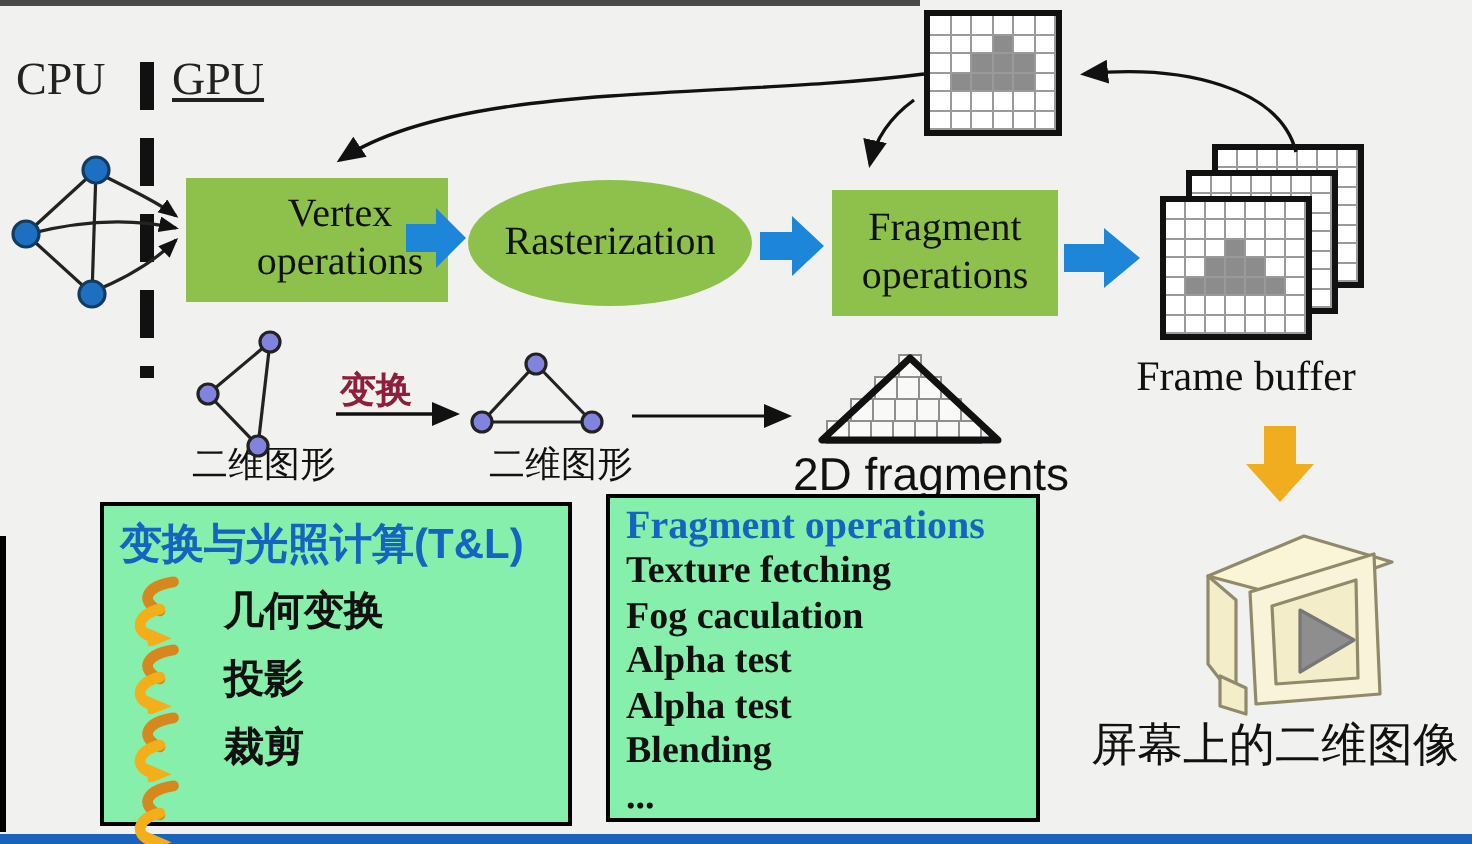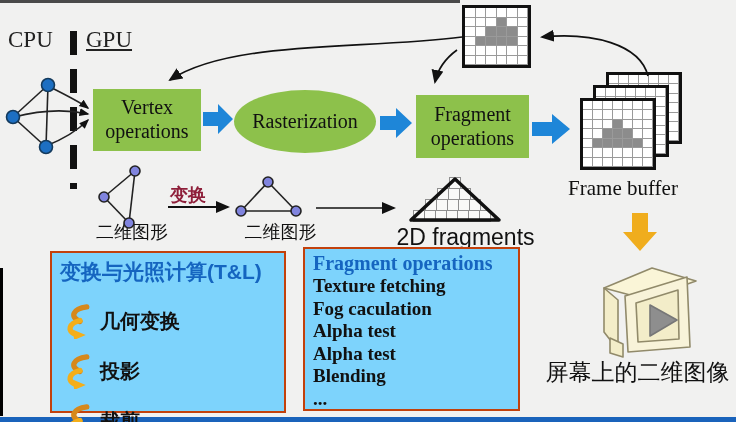--- a/index.html
+++ b/index.html
@@ -25,23 +25,23 @@
   
   .prow{display:flex; margin:0 auto -1px auto;}
   .pcell{width:12px; height:12px; box-sizing:border-box; border:1px solid #8f8f8f; margin-right:-1px; background:rgba(255,255,255,.55);}
 
   
   .divider{width:7px; background:repeating-linear-gradient(#111 0 24px, transparent 24px 38px);}
 
   .biglabel{font-family:"Liberation Serif", serif; font-size:23px; color:#222;}
 
   
-  .callout{background:#7dd3fc; border:2px solid #c2410c; box-sizing:border-box;}
+  .callout{background:#86efac; border:2px solid #000000; box-sizing:border-box;}
   .tl-title{color:#1565c0; font-weight:bold; font-size:21px; padding:5px 6px 2px 8px;}
-  .tl-item{display:flex; align-items:center; gap:10px; margin:17px 0 0 14px; height:33px;}
+  .tl-item{display:flex; align-items:center; gap:22px; margin:1px 0 0 14px; height:33px;}
   .tl-item span{font-weight:bold; font-size:20px; color:#111;}
   .frag-title{color:#1565c0; font-weight:bold; font-size:20px; font-family:"Liberation Serif", serif; padding:3px 0 0 8px;}
   .frag-item{font-weight:bold; font-size:19px; font-family:"Liberation Serif", serif; line-height:22.5px; padding-left:8px;}
 
   .cn{font-size:18px; color:#111;}
   .watermark{font-size:12px; color:#b5b5b5;}
   .bottombar{left:0; bottom:0; width:736px; height:5px; background:#1a63bb;}
   .edge-top{left:0; top:0; width:460px; height:3px; background:#4a4a4a;}
   .edge-left{left:0; top:268px; width:3px; height:148px; background:#000;}
   svg.overlay{position:absolute; left:0; top:0; pointer-events:none;}
@@ -52,21 +52,21 @@
 <div id="canvas">
 
   <div class="abs edge-top"></div>
   <div class="abs edge-left"></div>
   <div class="abs bottombar"></div>
 
   <div class="abs biglabel" style="left:8px; top:27px;">CPU</div>
   <div class="abs biglabel" style="left:86px; top:27px;text-decoration:underline;">GPU</div>
   <div class="abs divider" style="left:70px; top:31px; height:158px;"></div>
 
-  <div class="abs stage center" style="left:93px; top:89px; width:108px; height:62px;">Vertex operations</div>
+  <div class="abs stage center" style="left:93px; top:89px; width:108px; height:62px;padding-left:23px;">Vertex operations</div>
   <div class="abs stage ellipse center" style="left:234px; top:90px; width:142px; height:63px;">Rasterization</div>
   <div class="abs stage center" style="left:416px; top:95px; width:113px; height:63px;">Fragment operations</div>
 
   <div class="grid" style="left: 462px; top: 5px; width: 69px; height: 63px; grid-template-columns: repeat(6, 1fr);">
       <div class="cell"></div>
       <div class="cell"></div>
       <div class="cell"></div>
       <div class="cell"></div>
       <div class="cell"></div>
       <div class="cell"></div>

